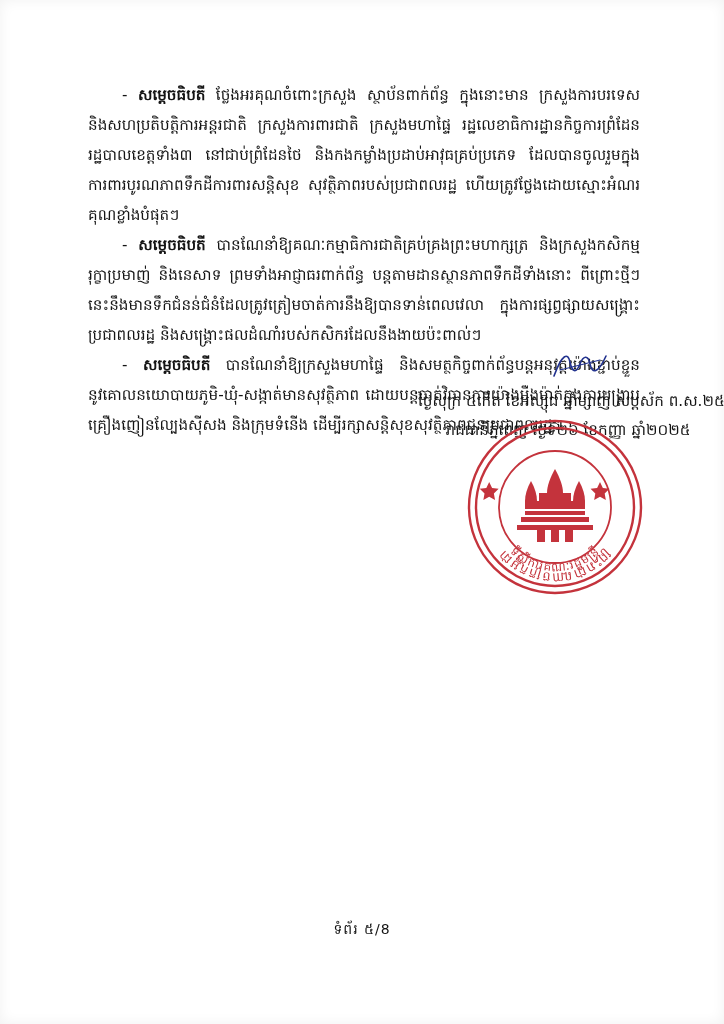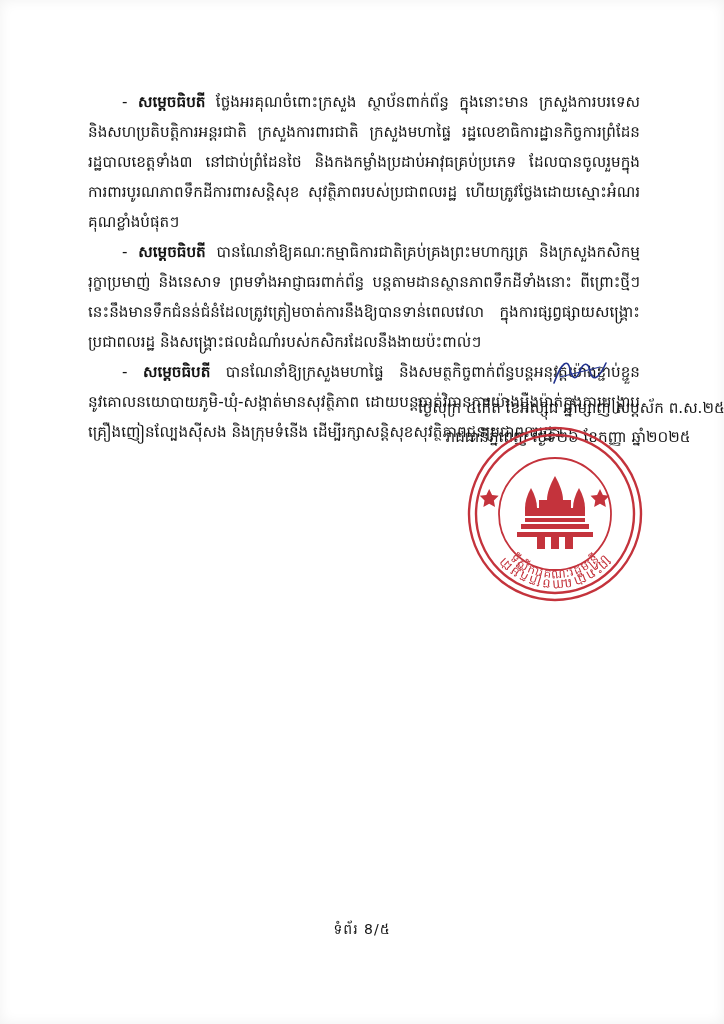--- a/index.html
+++ b/index.html
@@ -22,21 +22,21 @@
   .page::after {
     content: "";
     position: absolute;
     inset: 0;
     pointer-events: none;
     box-shadow: inset 0 0 14px rgba(0,0,0,0.06);
   }
   .content {
     position: absolute;
     left: 88px;
-    top: 87px;
+    top: 80px;
     width: 552px;
   }
   .para {
     font-family: "DejaVu Sans", sans-serif;
     font-size: 15.2px;
     line-height: 30px;
     color: #141414;
     text-align: justify;
     text-indent: 34px;
     margin: 0 0 0 0;
@@ -164,16 +164,16 @@
         </text>
         <text font-size="12" fill="#c4333c" font-family="DejaVu Sans, sans-serif" letter-spacing="1">
           <textPath href="#sealBottom" startOffset="50%" text-anchor="middle">ទីស្តីការគណៈរដ្ឋមន្ត្រី</textPath>
         </text>
       </svg>
     </div>
 
   </div>
 
   <div class="footer khm">
-    <span>ទំព័រ 8/៥</span>
+    <span>ទំព័រ ៥/8</span>
   </div>
 
 </div>
 
 </body></html>

